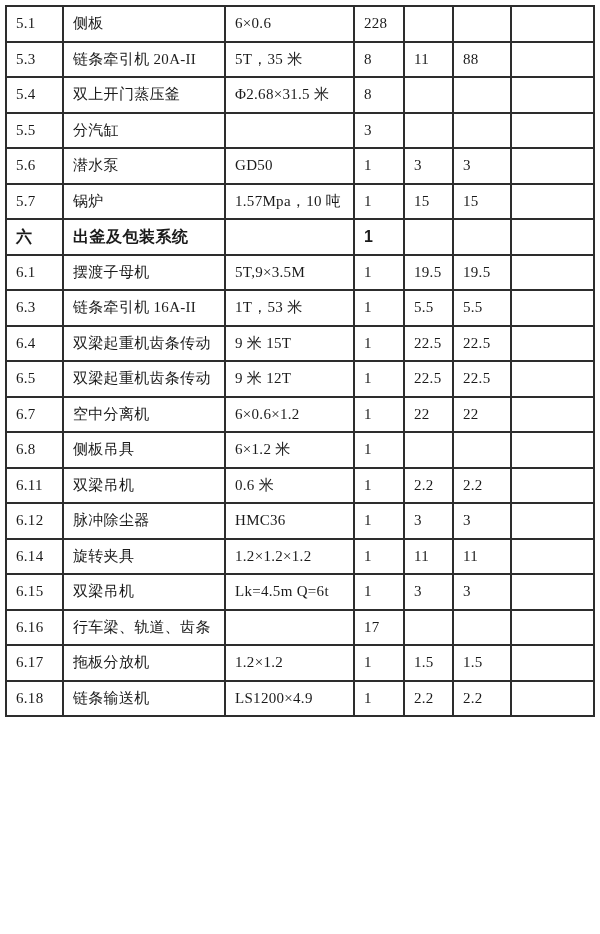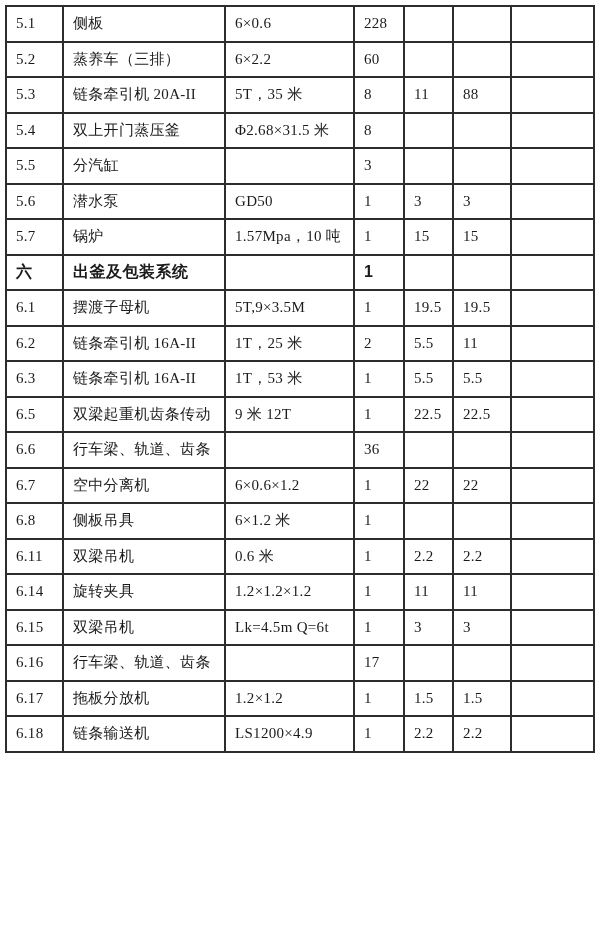--- a/index.html
+++ b/index.html
@@ -70,29 +70,20 @@
         <tr>
           <td>5.1</td>
           <td>侧板</td>
           <td>6×0.6</td>
           <td>228</td>
           <td></td>
           <td></td>
           <td></td>
         </tr>
         <tr>
-          <td>5.2</td>
-          <td>蒸养车（三排）</td>
-          <td>6×2.2</td>
-          <td>60</td>
-          <td></td>
-          <td></td>
-          <td></td>
-        </tr>
-        <tr>
           <td>5.3</td>
           <td>链条牵引机 20A-II</td>
           <td>5T，35 米</td>
           <td>8</td>
           <td>11</td>
           <td>88</td>
           <td></td>
         </tr>
         <tr>
           <td>5.4</td>
@@ -142,56 +133,47 @@
         <tr>
           <td>6.1</td>
           <td>摆渡子母机</td>
           <td>5T,9×3.5M</td>
           <td>1</td>
           <td>19.5</td>
           <td>19.5</td>
           <td></td>
         </tr>
         <tr>
-          <td>6.2</td>
-          <td>链条牵引机 16A-II</td>
-          <td>1T，25 米</td>
-          <td>2</td>
-          <td>5.5</td>
-          <td>11</td>
-          <td></td>
-        </tr>
-        <tr>
           <td>6.3</td>
           <td>链条牵引机 16A-II</td>
           <td>1T，53 米</td>
           <td>1</td>
           <td>5.5</td>
           <td>5.5</td>
           <td></td>
         </tr>
         <tr>
+          <td>6.4</td>
+          <td>双梁起重机齿条传动</td>
+          <td>9 米 15T</td>
+          <td>1</td>
+          <td>22.5</td>
+          <td>22.5</td>
+          <td></td>
+        </tr>
+        <tr>
           <td>6.5</td>
           <td>双梁起重机齿条传动</td>
           <td>9 米 12T</td>
           <td>1</td>
           <td>22.5</td>
           <td>22.5</td>
           <td></td>
         </tr>
         <tr>
-          <td>6.6</td>
-          <td>行车梁、轨道、齿条</td>
-          <td></td>
-          <td>36</td>
-          <td></td>
-          <td></td>
-          <td></td>
-        </tr>
-        <tr>
           <td>6.7</td>
           <td>空中分离机</td>
           <td>6×0.6×1.2</td>
           <td>1</td>
           <td>22</td>
           <td>22</td>
           <td></td>
         </tr>
         <tr>
           <td>6.8</td>
@@ -202,20 +184,29 @@
           <td></td>
           <td></td>
         </tr>
         <tr>
           <td>6.11</td>
           <td>双梁吊机</td>
           <td>0.6 米</td>
           <td>1</td>
           <td>2.2</td>
           <td>2.2</td>
+          <td></td>
+        </tr>
+        <tr>
+          <td>6.12</td>
+          <td>脉冲除尘器</td>
+          <td>HMC36</td>
+          <td>1</td>
+          <td>3</td>
+          <td>3</td>
           <td></td>
         </tr>
         <tr>
           <td>6.14</td>
           <td>旋转夹具</td>
           <td>1.2×1.2×1.2</td>
           <td>1</td>
           <td>11</td>
           <td>11</td>
           <td></td>

